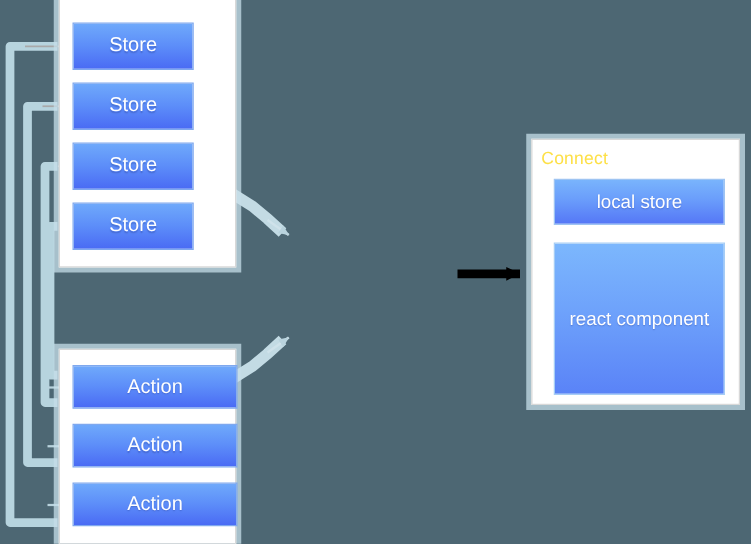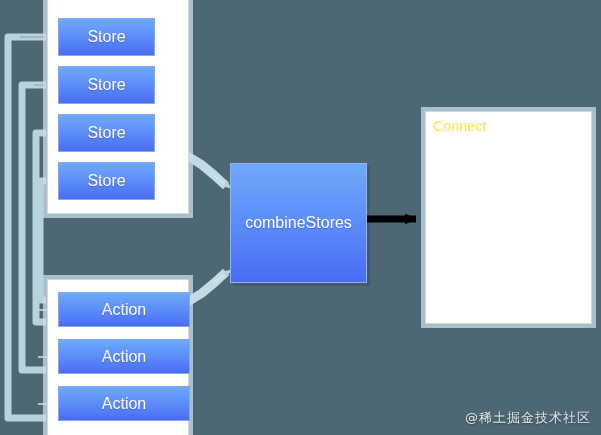--- a/index.html
+++ b/index.html
@@ -141,20 +141,20 @@
   <div class="bbox store-box" id="store-1">Store</div>
   <div class="bbox store-box" id="store-2">Store</div>
   <div class="bbox store-box" id="store-3">Store</div>
   <div class="bbox store-box" id="store-4">Store</div>
 
   <div class="panel" id="action-panel"></div>
   <div class="bbox action-box" id="action-1">Action</div>
   <div class="bbox action-box" id="action-2">Action</div>
   <div class="bbox action-box" id="action-3">Action</div>
 
-  <div class="bbox" id="combine-box">combineStores</div>
 
   <div class="panel" id="connect-panel"></div>
   <div class="panel-title" style="left:433px;top:118px;">Connect</div>
+  <div class="bbox soft" id="local-store-box">local store</div>
+  <div class="bbox" id="react-box">react component</div>
 
-  <div id="watermark">@稀土掘金技术社区</div>
 
 </div>
 
 </body></html>

